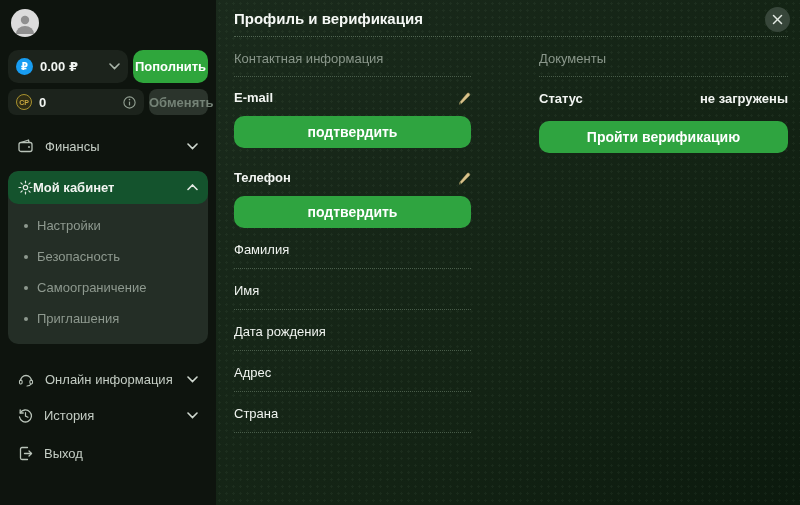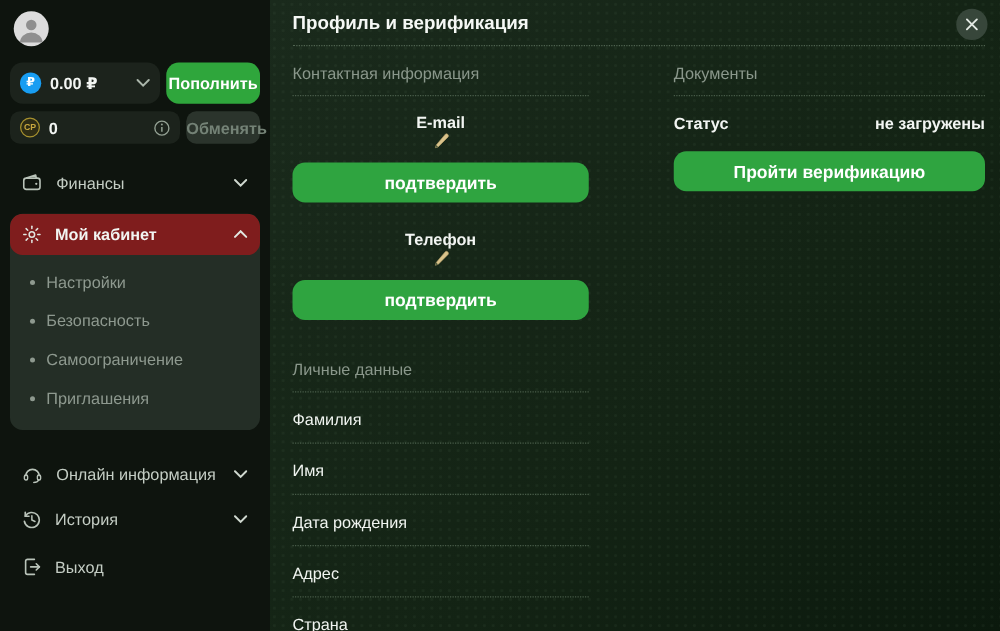--- a/index.html
+++ b/index.html
@@ -48,22 +48,22 @@
   .menu { margin-top:18px; display:flex; flex-direction:column; }
   .menu-item {
     display:flex; align-items:center; gap:11px;
     height:26px; padding:0 10px; color:#c4cdc4; font-size:13px; cursor:pointer;
   }
   .menu-item .mi-icon { display:flex; color:#b9c3b9; }
   .menu-item .mi-chev { margin-left:auto; color:#cfd8cf; display:flex; }
   .menu-item.finance { margin-bottom:12px; }
   .cabinet-box { background:#242e26; border-radius:10px; overflow:hidden; margin-bottom:6px; }
   .cabinet-head {
-    background:#7f1d1d; border-radius:10px; height:33px;
-    display:flex; align-items:center; gap:11px; padding:0 10px;
+    background:#14532d; border-radius:10px; height:33px;
+    display:flex; align-items:center; padding:0 10px;
     color:#f2f5f2; font-weight:bold; font-size:13px; cursor:pointer;
   }
   .cabinet-head .mi-icon { color:#e2e8e2; display:flex; }
   .cabinet-head .mi-chev { margin-left:auto; color:#e2e8e2; display:flex; }
   .submenu { list-style:none; padding:6px 0 10px 0; }
   .submenu li {
     display:flex; align-items:center; gap:9px;
     padding:8px 0 8px 16px; font-size:13px; color:#8e998f; cursor:pointer;
   }
   .submenu li .dot { width:4px; height:4px; border-radius:50%; background:#8e998f; }
@@ -96,21 +96,21 @@
   }
   .columns { display:flex; }
   .col-left { width:237px; }
   .col-right { width:249px; margin-left:68px; }
   .section-label {
     margin-top:14px; padding-bottom:10px; font-size:13px; color:#8a978b;
     border-bottom:1px dotted rgba(150,175,150,0.4);
   }
   .field-row {
     margin-top:13px; display:flex; align-items:center; justify-content:space-between;
-    font-size:13px; color:#f2f5f2; font-weight:bold;flex-direction:column;
+    font-size:13px; color:#f2f5f2; font-weight:bold;
   }
   .edit-ic { cursor:pointer; display:flex; }
   .btn.confirm {
     width:100%; height:32px; margin-top:11px;
     background:#2fa440; color:#fff; font-size:14px;
   }
   .field-row.phone { margin-top:22px; }
   .plabel { font-weight:normal; }
   .pfield {
     padding:14px 0 11px 0; font-size:13px; color:#f0f4f0;
@@ -301,21 +301,20 @@
         <span>Телефон</span>
         <span class="edit-ic">
           <svg width="14" height="14" viewBox="0 0 14 14">
               <path d="M3 11 L2.3 13.2 L4.5 12.5 L12.5 4.5 a1.6 1.6 0 0 0 -2.2 -2.2 Z" fill="#d9c28b" stroke="#b9a268" stroke-width="0.5"></path>
               <path d="M2.3 13.2 L3 11 L4.5 12.5 Z" fill="#4c5a3c"></path>
             </svg>
         </span>
       </div>
       <button class="btn confirm">подтвердить</button>
 
-      <div class="section-label" style="margin-top:32px;">Личные данные</div>
 
       <div class="pfield"><span class="plabel">Фамилия</span></div>
       <div class="pfield"><span class="plabel">Имя</span></div>
       <div class="pfield"><span class="plabel">Дата рождения</span></div>
       <div class="pfield"><span class="plabel">Адрес</span></div>
       <div class="pfield"><span class="plabel">Страна</span></div>
 
       
     </section>
 

